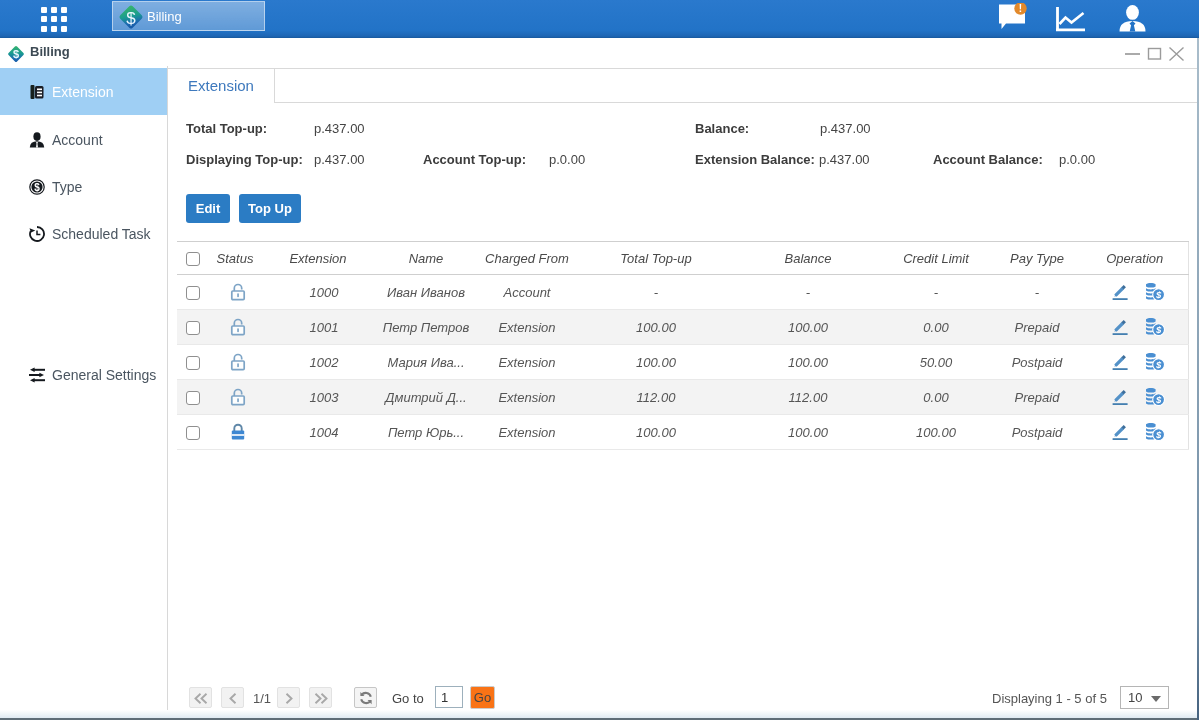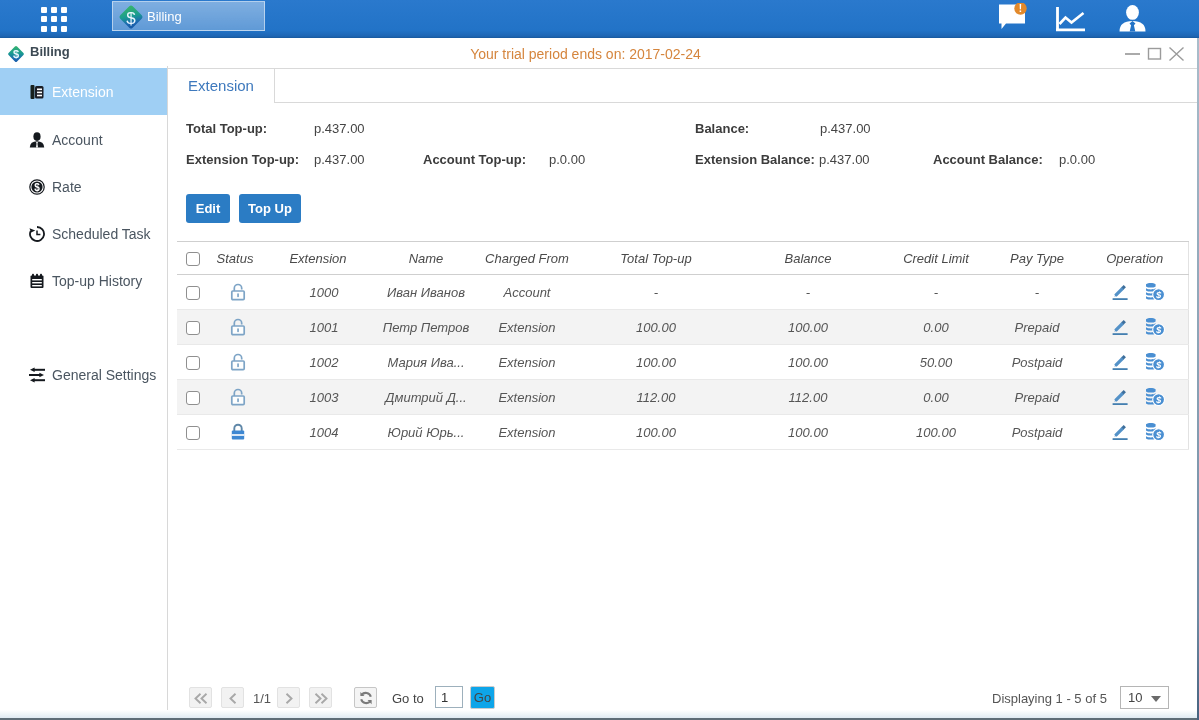--- a/index.html
+++ b/index.html
@@ -53,21 +53,21 @@
 #grid td.op { padding-left:7px; }
 #grid thead tr { border-top:1px solid #cfcfcf; }
 #grid tr.alt td { background:#f3f3f3; }
 .cb { display:inline-block; width:14px; height:14px; border:1px solid #8f8f8f; border-radius:3px; background:#fff; vertical-align:middle; }
 
 
 #pager { position:absolute; left:0; top:621px; width:1031px; height:27px; }
 .pbtn { position:absolute; top:0; width:23px; height:21px; background:#f2f2f2; border:1px solid #e2e2e2; border-radius:2px; text-align:center; color:#9a9a9a; font-size:16px; line-height:18px; }
 .ptext { position:absolute; font-size:13px; color:#555; }
 #goto-input { position:absolute; width:28px; height:22px; border:1px solid #9db0bc; font-size:13px; color:#333; text-align:left; padding-left:5px; line-height:20px; background:#fff; }
-#gobtn { position:absolute; width:25px; height:23px; background:#0ea5e9; border:1px solid #ccc; border-radius:2px; text-align:center; line-height:21px; font-size:13px; color:#444; }
+#gobtn { position:absolute; width:25px; height:23px; background:#f97316; border:1px solid #ccc; border-radius:2px; text-align:center; line-height:21px; font-size:13px; color:#444; }
 #pagesel { position:absolute; width:49px; height:23px; border:1px solid #b5b5b5; background:#fff; }
 #pagesel span { position:absolute; left:7px; top:3px; font-size:13px; color:#444; }
 
 
 #bottomfade { position:absolute; left:0; top:710px; width:1199px; height:8px; background:linear-gradient(180deg,#ffffff,#dfeaf2); }
 #bottombar { position:absolute; left:0; top:718px; width:1199px; height:2px; background:#5e6d77; }
 #rightedge { position:absolute; left:1197px; top:38px; width:2px; height:682px; background:linear-gradient(180deg,#a9bdcb 0%,#859eb2 55%,#6e8aa2 85%,#45627f 100%); }
 </style>
 </head>
 <body>
@@ -129,21 +129,20 @@
             <stop offset="0.45" stop-color="#1a9c90"></stop>
             <stop offset="0.8" stop-color="#1b67b2"></stop>
             <stop offset="1" stop-color="#185ba5"></stop>
       </linearGradient>
         </defs>
       <rect x="3" y="3" width="12" height="12" rx="1.5" fill="url(#dg2)" transform="rotate(45 9 9)"></rect>
       <text x="9" y="12.8" font-size="11" font-weight="bold" fill="#eaf6ff" text-anchor="middle" font-family="Liberation Sans">$</text>
     </svg>
     <span class="name">Billing</span>
   </div>
-  <div id="trial">Your trial period ends on: 2017-02-24</div>
   <div id="winbtns">
     <svg style="position:absolute;right:0;top:0" width="70" height="28" viewBox="0 0 70 28">
       <path d="M1 16 h15" stroke="#9b9b9b" stroke-width="1.7" fill="none"></path>
       <rect x="24.5" y="10.5" width="12" height="10.5" stroke="#9b9b9b" stroke-width="1.4" fill="none"></rect>
       <path d="M45.5 9.5 l14 13 M59.5 9.5 l-14 13" stroke="#9b9b9b" stroke-width="1.4" fill="none"></path>
     </svg>
   </div>
 
   <div id="sidebar">
     <div class="menuitem sel" style="top:2px">
@@ -163,41 +162,29 @@
           <path d="M8 9.8 l-1.1 1 0.7 0.8 -0.6 3.9 h2 l-0.6 -3.9 0.7 -0.8 z" fill="#fff"></path>
         </svg>
       <span class="lb">Account</span>
     </div>
     <div class="menuitem" style="top:97px">
       <svg class="ic" viewBox="0 0 16 16">
           <circle cx="8" cy="8" r="7.2" fill="none" stroke="#15191e" stroke-width="1.2"></circle>
           <circle cx="8" cy="8" r="5.6" fill="#15191e"></circle>
           <text x="8" y="11.6" font-size="10" font-weight="bold" fill="#fff" text-anchor="middle" font-family="Liberation Sans">$</text>
         </svg>
-      <span class="lb">Rate</span>
+      <span class="lb">Type</span>
     </div>
     <div class="menuitem" style="top:144px">
       <svg class="ic" viewBox="0 0 16 16">
           <path d="M8 1 a7 7 0 1 1 -6.2 3.8" fill="none" stroke="#15191e" stroke-width="1.8"></path>
           <path d="M0.5 2.2 l1.6 4.4 4.2 -2.2 z" fill="#15191e"></path>
           <path d="M8 4.5 v4 h3.4" fill="none" stroke="#15191e" stroke-width="1.5"></path>
         </svg>
       <span class="lb">Scheduled Task</span>
-    </div>
-    <div class="menuitem" style="top:191px">
-      <svg class="ic" viewBox="0 0 16 16">
-          <rect x="1.5" y="2.5" width="13" height="12.5" rx="1" fill="#15191e"></rect>
-          <rect x="3" y="0.8" width="2" height="3.4" rx="0.8" fill="#15191e"></rect>
-          <rect x="7" y="0.8" width="2" height="3.4" rx="0.8" fill="#15191e"></rect>
-          <rect x="11" y="0.8" width="2" height="3.4" rx="0.8" fill="#15191e"></rect>
-          <rect x="3.2" y="6" width="9.6" height="1.4" fill="#fff"></rect>
-          <rect x="3.2" y="9" width="9.6" height="1.4" fill="#fff"></rect>
-          <rect x="3.2" y="12" width="9.6" height="1.4" fill="#fff"></rect>
-        </svg>
-      <span class="lb">Top-up History</span>
     </div>
     <div class="menuitem" style="top:285px">
       <svg class="ic" viewBox="0 0 16 16">
           <path d="M16 2.8 H4.8" stroke="#15191e" stroke-width="2"></path>
           <path d="M5.6 0.6 L1 2.8 L5.6 5 z" fill="#15191e"></path>
           <path d="M0 8 h11.2" stroke="#15191e" stroke-width="2"></path>
           <path d="M10.4 5.8 L15 8 L10.4 10.2 z" fill="#15191e"></path>
           <path d="M16 13.2 H4.8" stroke="#15191e" stroke-width="2"></path>
           <path d="M5.6 11 L1 13.2 L5.6 15.4 z" fill="#15191e"></path>
         </svg>
@@ -209,21 +196,21 @@
     <div id="tabstrip">
       <div id="tab1">Extension</div>
       <div id="tabline"></div>
     </div>
 
     <span class="lab" style="left:18px;top:55px">Total Top-up:</span>
     <span class="val" style="left:146px;top:55px">p.437.00</span>
     <span class="lab" style="left:527px;top:55px">Balance:</span>
     <span class="val" style="left:652px;top:55px">p.437.00</span>
 
-    <span class="lab" style="left:18px;top:86px">Extension Top-up:</span>
+    <span class="lab" style="left:18px;top:86px">Displaying Top-up:</span>
     <span class="val" style="left:146px;top:86px">p.437.00</span>
     <span class="lab" style="left:255px;top:86px">Account Top-up:</span>
     <span class="val" style="left:381px;top:86px">p.0.00</span>
     <span class="lab" style="left:527px;top:86px">Extension Balance:</span>
     <span class="val" style="left:651px;top:86px">p.437.00</span>
     <span class="lab" style="left:765px;top:86px">Account Balance:</span>
     <span class="val" style="left:891px;top:86px">p.0.00</span>
 
     <div class="btn" style="left:18px;top:128px;width:44px">Edit</div>
     <div class="btn" style="left:71px;top:128px;width:62px">Top Up</div>
@@ -370,21 +357,21 @@
                 </svg></td>
           </tr>
           <tr>
             <td><span class="cb"></span></td>
             <td><svg width="16" height="18" style="margin-left:5px" viewBox="0 0 16 18">
                   <path d="M4.3 8 V5.4 a3.7 3.7 0 0 1 7.4 0 V8" fill="none" stroke="#5f87a8" stroke-width="1.9"></path>
                   <rect x="1.8" y="7.4" width="12.4" height="9.2" rx="1" fill="#3d87d2"></rect>
                   <rect x="1.8" y="11.2" width="12.4" height="1.6" fill="#fff"></rect>
                 </svg></td>
             <td class="ext">1004</td>
-              <td>Юрий Юрь...</td>
+              <td>Петр Юрь...</td>
               <td>Extension</td>
               <td>100.00</td>
               <td>100.00</td>
               <td>100.00</td>
               <td>Postpaid</td>
             <td class="op"><svg width="18" height="18" viewBox="0 0 18 18" style="margin-right:16px">
                   <path d="M4.4 12.6 L12 5" stroke="#5492c8" stroke-width="3.2" fill="none"></path>
                   <path d="M11.6 5.4 L13.8 3.2" stroke="#3e6f9c" stroke-width="3.2" fill="none"></path>
                   <path d="M4.6 10.6 L3.4 13.8 L6.6 12.6 z" fill="#5492c8"></path>
                   <rect x="1.6" y="15.2" width="15" height="1.8" fill="#447fb0"></rect>

